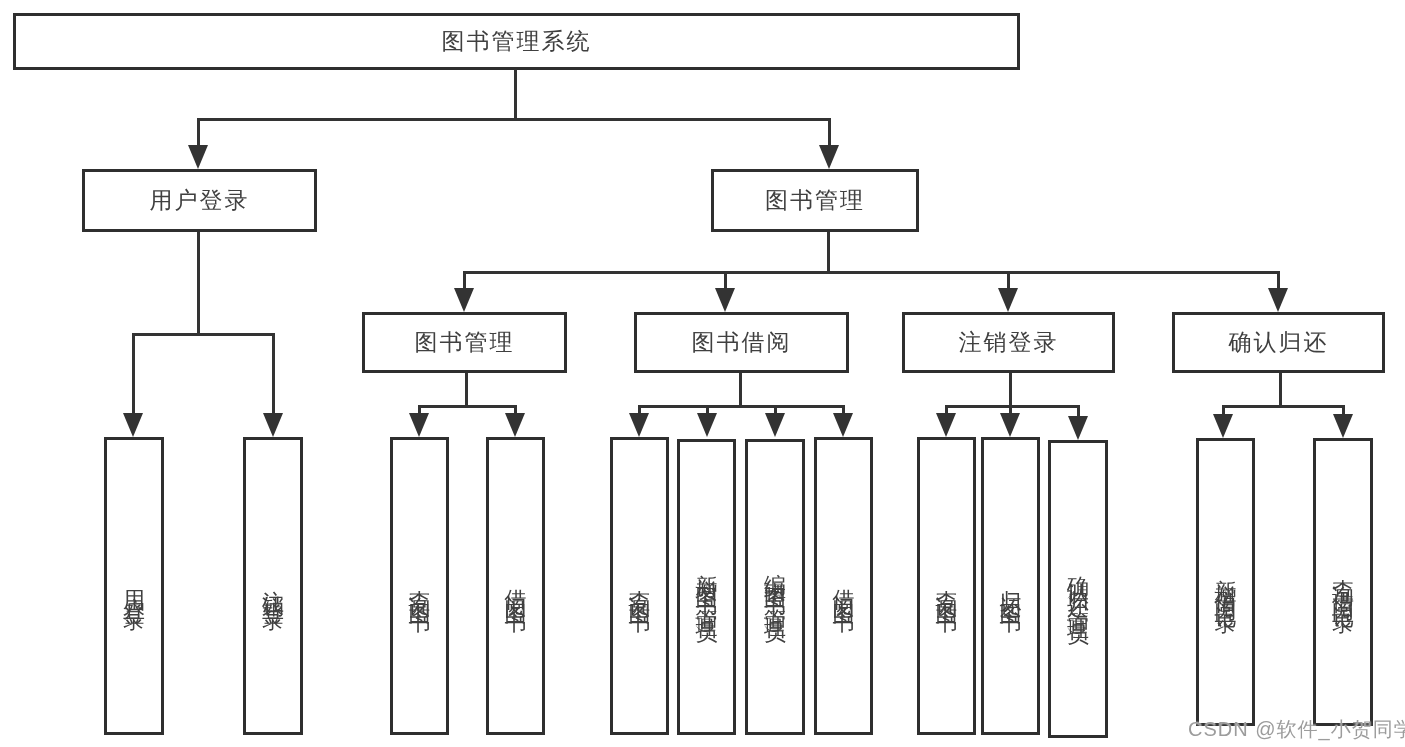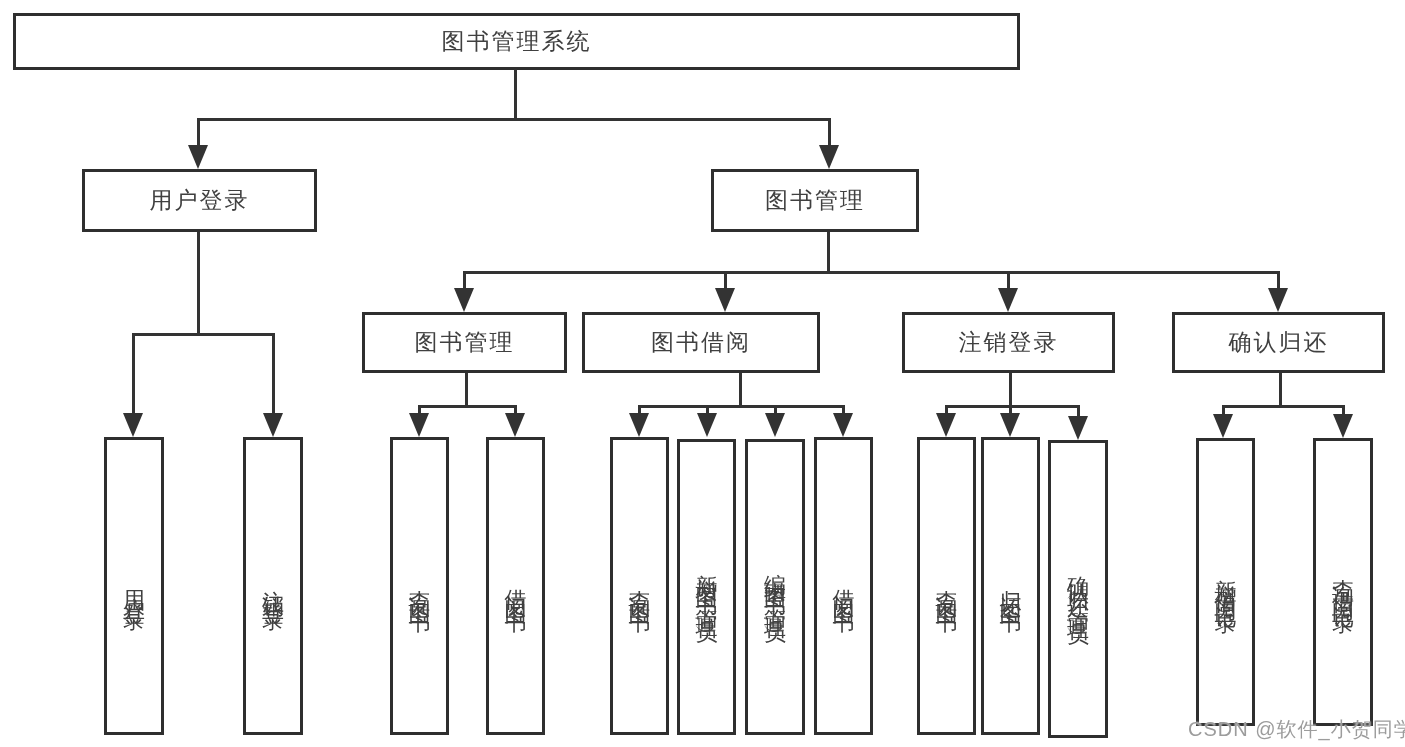--- a/index.html
+++ b/index.html
@@ -56,21 +56,21 @@
   <div class="line" style="left:463px;top:271px;width:3px;height:22px"></div>
   <div class="arrow" style="left:454px;top:288px"></div>
   <div class="line" style="left:724px;top:271px;width:3px;height:22px"></div>
   <div class="arrow" style="left:715px;top:288px"></div>
   <div class="line" style="left:1007px;top:271px;width:3px;height:22px"></div>
   <div class="arrow" style="left:998px;top:288px"></div>
   <div class="line" style="left:1277px;top:271px;width:3px;height:22px"></div>
   <div class="arrow" style="left:1268px;top:288px"></div>
 
   <div class="box" style="left:362px;top:312px;width:205px;height:61px">图书管理</div>
-  <div class="box" style="left:582px;top:312px;width:238px;height:61px">图书借阅</div>
+  <div class="box" style="left:634px;top:312px;width:215px;height:61px">图书借阅</div>
   <div class="box" style="left:902px;top:312px;width:213px;height:61px">注销登录</div>
   <div class="box" style="left:1172px;top:312px;width:213px;height:61px">确认归还</div>
 
   <div class="line" style="left:465px;top:373px;width:3px;height:35px"></div>
   <div class="line" style="left:418px;top:405px;width:99px;height:3px"></div>
   <div class="line" style="left:418px;top:405px;width:3px;height:13px"></div>
   <div class="arrow" style="left:409px;top:413px"></div>
   <div class="line" style="left:514px;top:405px;width:3px;height:13px"></div>
   <div class="arrow" style="left:505px;top:413px"></div>
 

